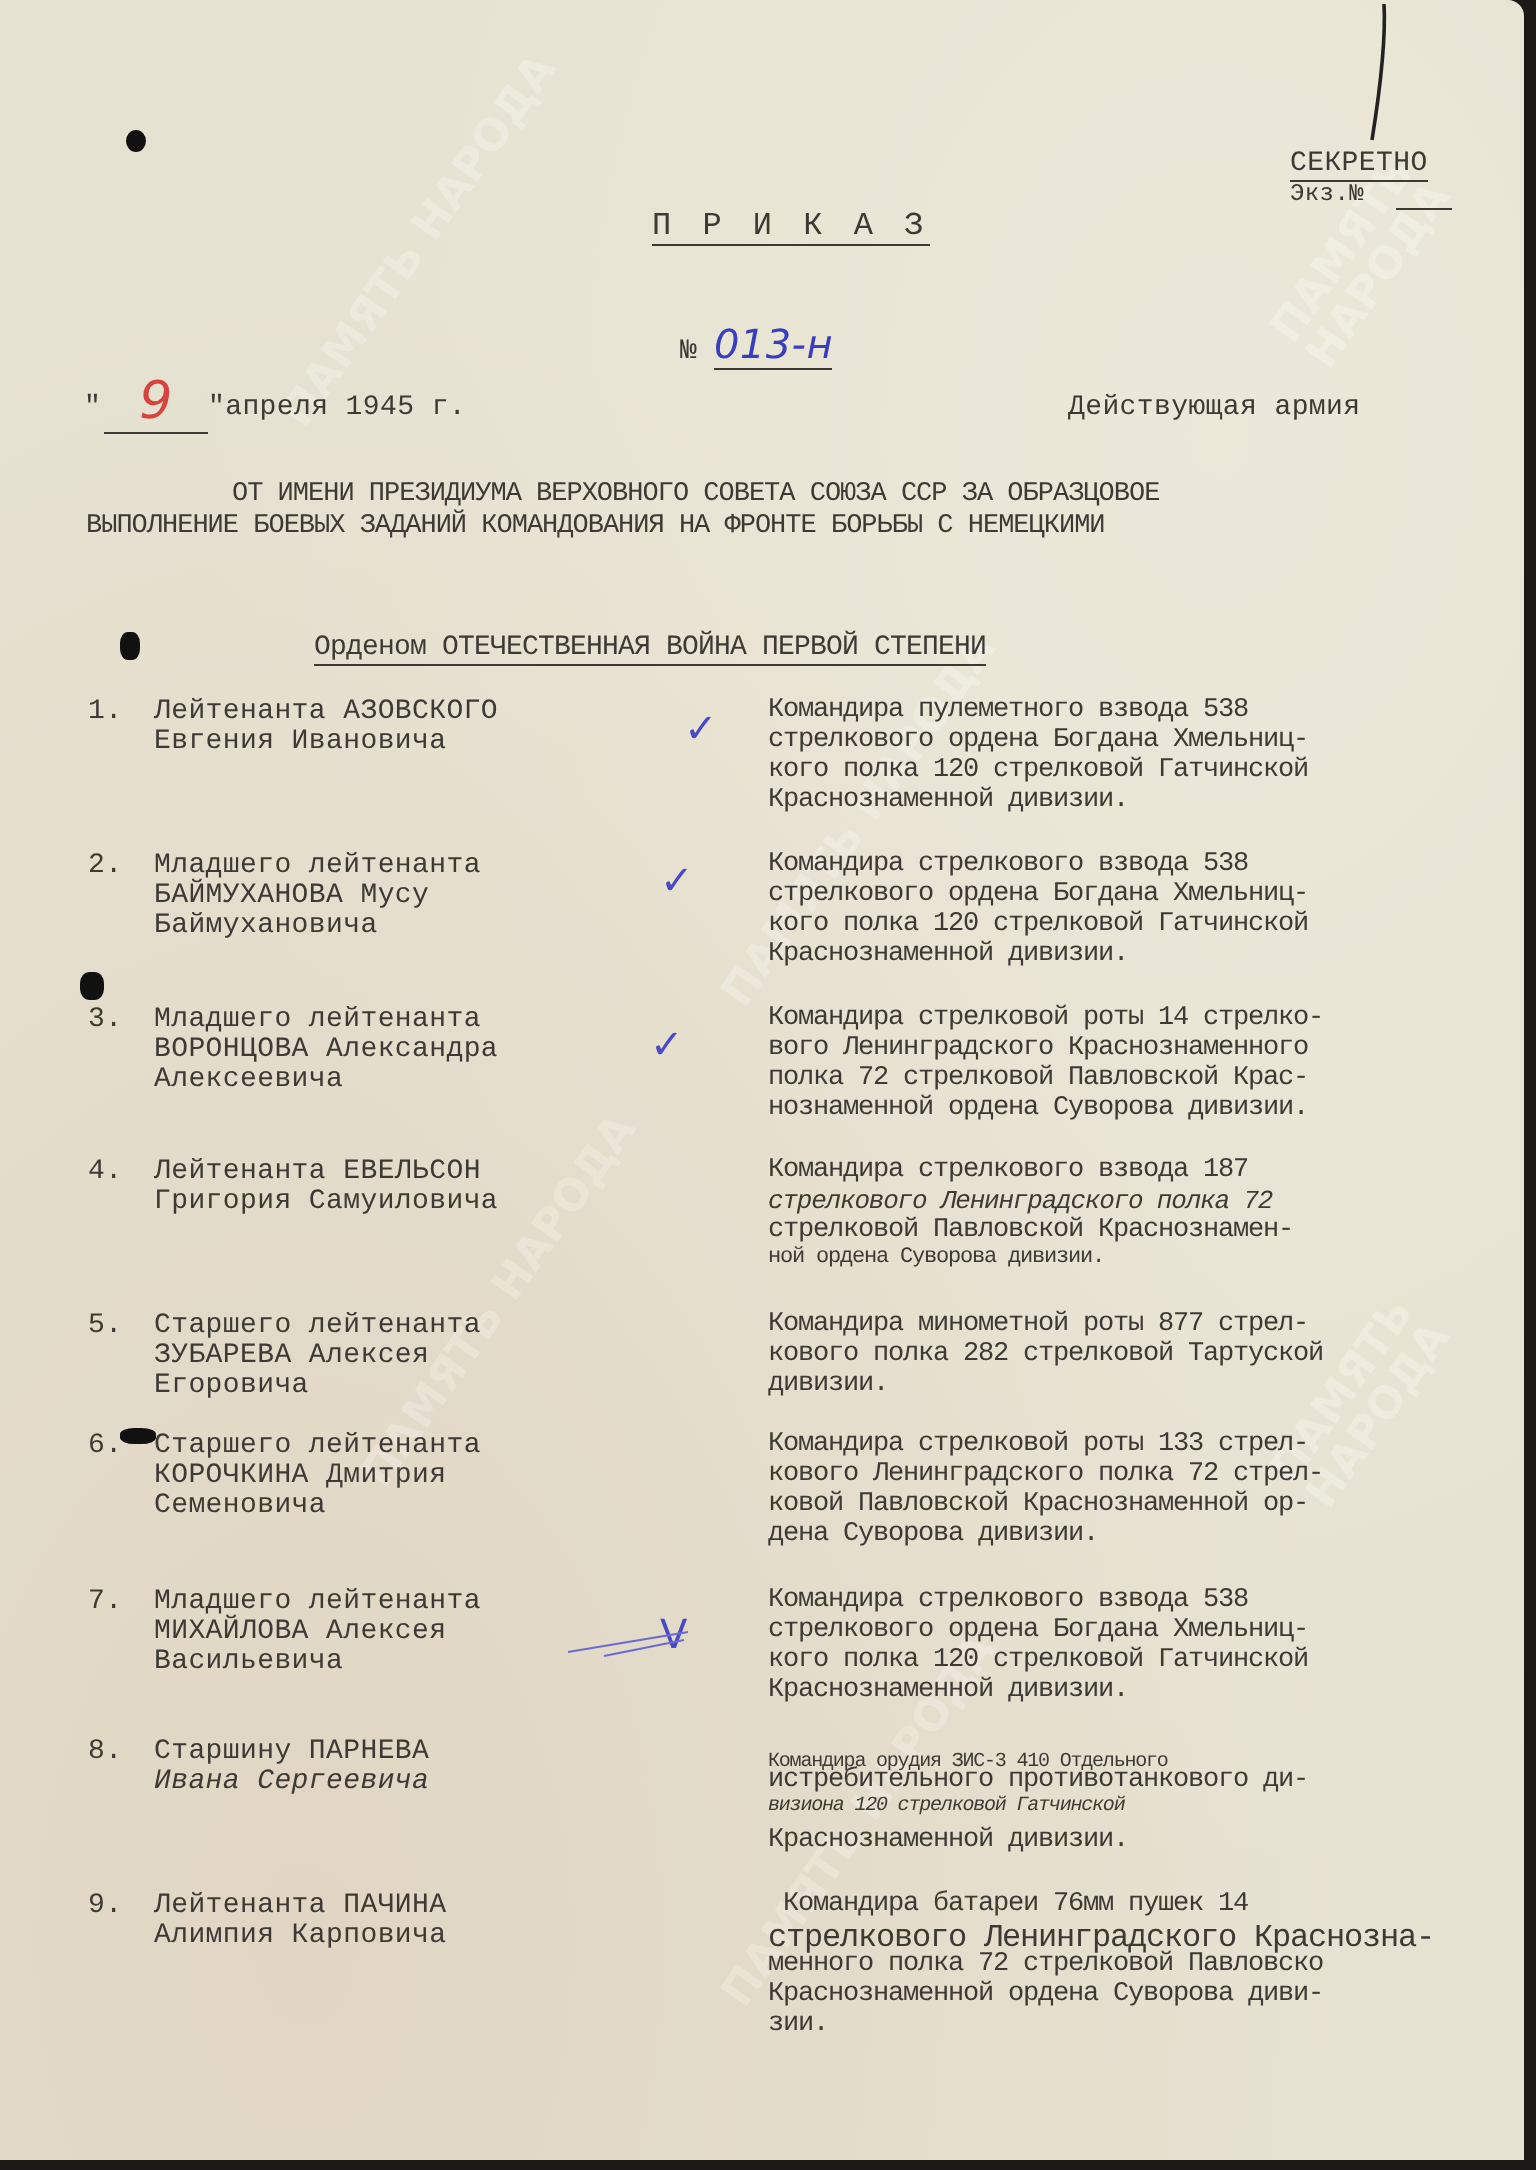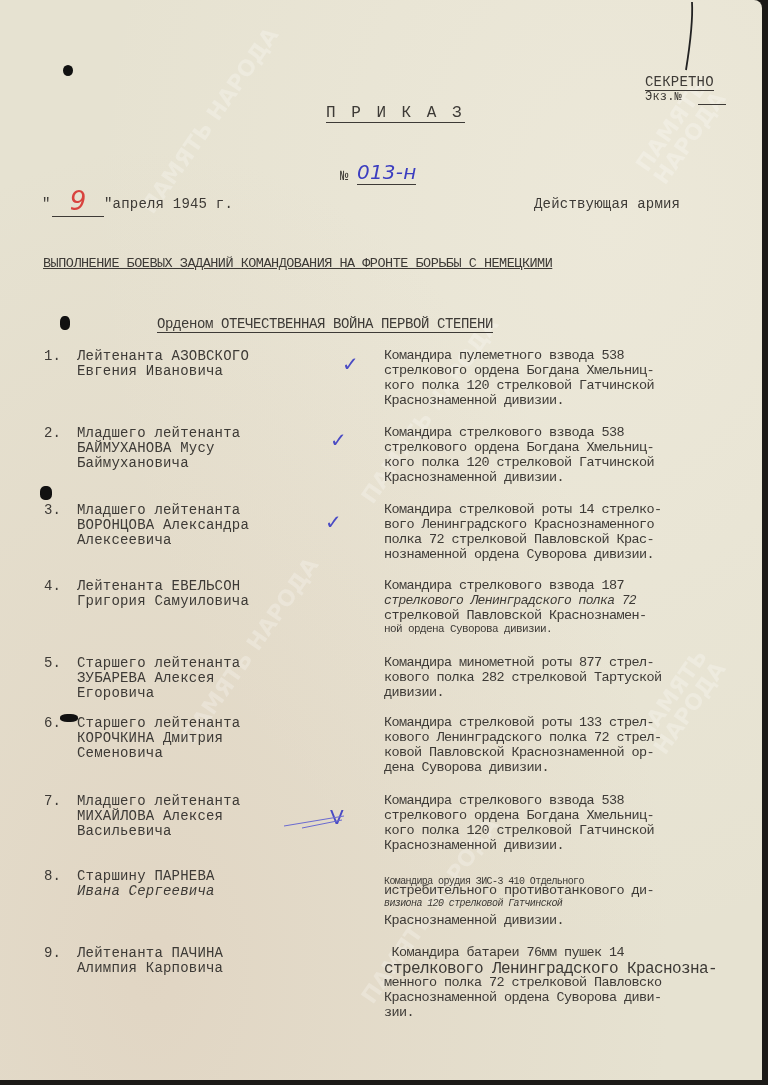--- a/index.html
+++ b/index.html
@@ -50,21 +50,22 @@
 
   <div class="t tw ul" style="left:326px; top:104px; font-size:16px; letter-spacing:3px;">П Р И К А З</div>
   <div class="t tw" style="left:340px; top:168px;">№</div>
   <div class="t ink" style="left:357px; top:160px; font-size:20px; border-bottom:1.5px solid #3d3a36;">013-н</div>
 
   <div class="t tw" style="left:42px; top:196px;">"</div>
   <div class="t red" style="left:52px; top:186px; font-size:26px; width:52px; text-align:center; border-bottom:1.5px solid #3d3a36;">9</div>
   <div class="t tw" style="left:104px; top:196px;">"апреля 1945 г.</div>
   <div class="t tw" style="left:534px; top:196px;">Действующая армия</div>
 
-  <div class="t tw" style="left:43px; top:256px; font-size:13.5px; letter-spacing:-0.5px;text-decoration:underline;">ВЫПОЛНЕНИЕ БОЕВЫХ ЗАДАНИЙ КОМАНДОВАНИЯ НА ФРОНТЕ БОРЬБЫ С НЕМЕЦКИМИ</div>
+  <div class="t tw" style="left:116px; top:240px; font-size:13.5px; letter-spacing:-0.5px;">ОТ ИМЕНИ ПРЕЗИДИУМА ВЕРХОВНОГО СОВЕТА СОЮЗА ССР ЗА ОБРАЗЦОВОЕ</div>
+  <div class="t tw" style="left:43px; top:256px; font-size:13.5px; letter-spacing:-0.5px;">ВЫПОЛНЕНИЕ БОЕВЫХ ЗАДАНИЙ КОМАНДОВАНИЯ НА ФРОНТЕ БОРЬБЫ С НЕМЕЦКИМИ</div>
 
   <div class="t tw ul" style="left:157px; top:316px; font-size:14px; letter-spacing:-0.4px;">Орденом ОТЕЧЕСТВЕННАЯ ВОЙНА ПЕРВОЙ СТЕПЕНИ</div>
 
   <div id="entries">
       <div class="t tw" style="left: 44px; top: 348px;">1.</div>
       <div class="t tw" style="left: 77px; top: 348px; font-size: 14px;">Лейтенанта АЗОВСКОГО</div>
       <div class="t tw" style="left: 77px; top: 363px; font-size: 14px;">Евгения Ивановича</div>
       <div class="t tw" style="left: 384px; top: 348px; font-size: 13.5px; letter-spacing: -0.6px;">Командира пулеметного взвода 538</div>
       <div class="t tw" style="left: 384px; top: 363px; font-size: 13.5px; letter-spacing: -0.6px;">стрелкового ордена Богдана Хмельниц-</div>
       <div class="t tw" style="left: 384px; top: 378px; font-size: 13.5px; letter-spacing: -0.6px;">кого полка 120 стрелковой Гатчинской</div>

